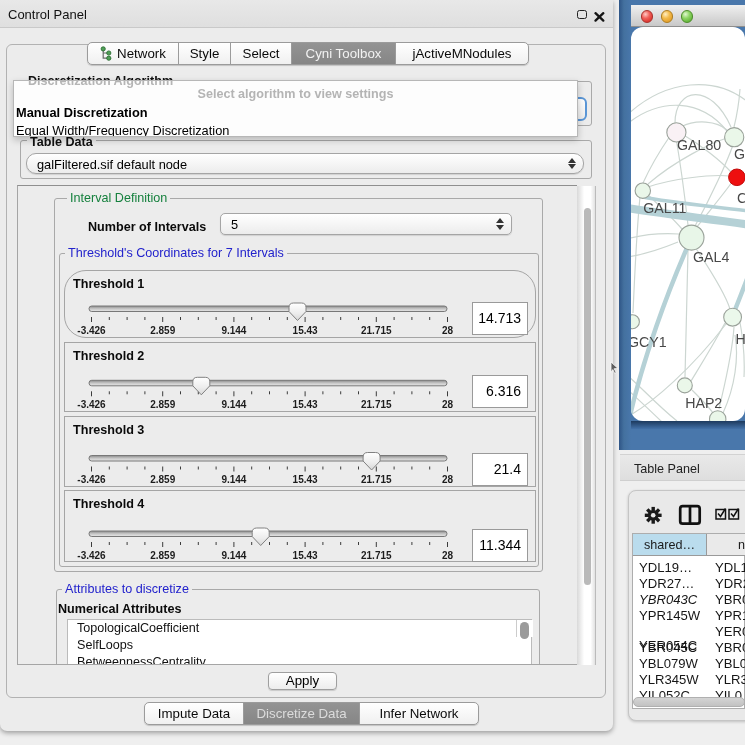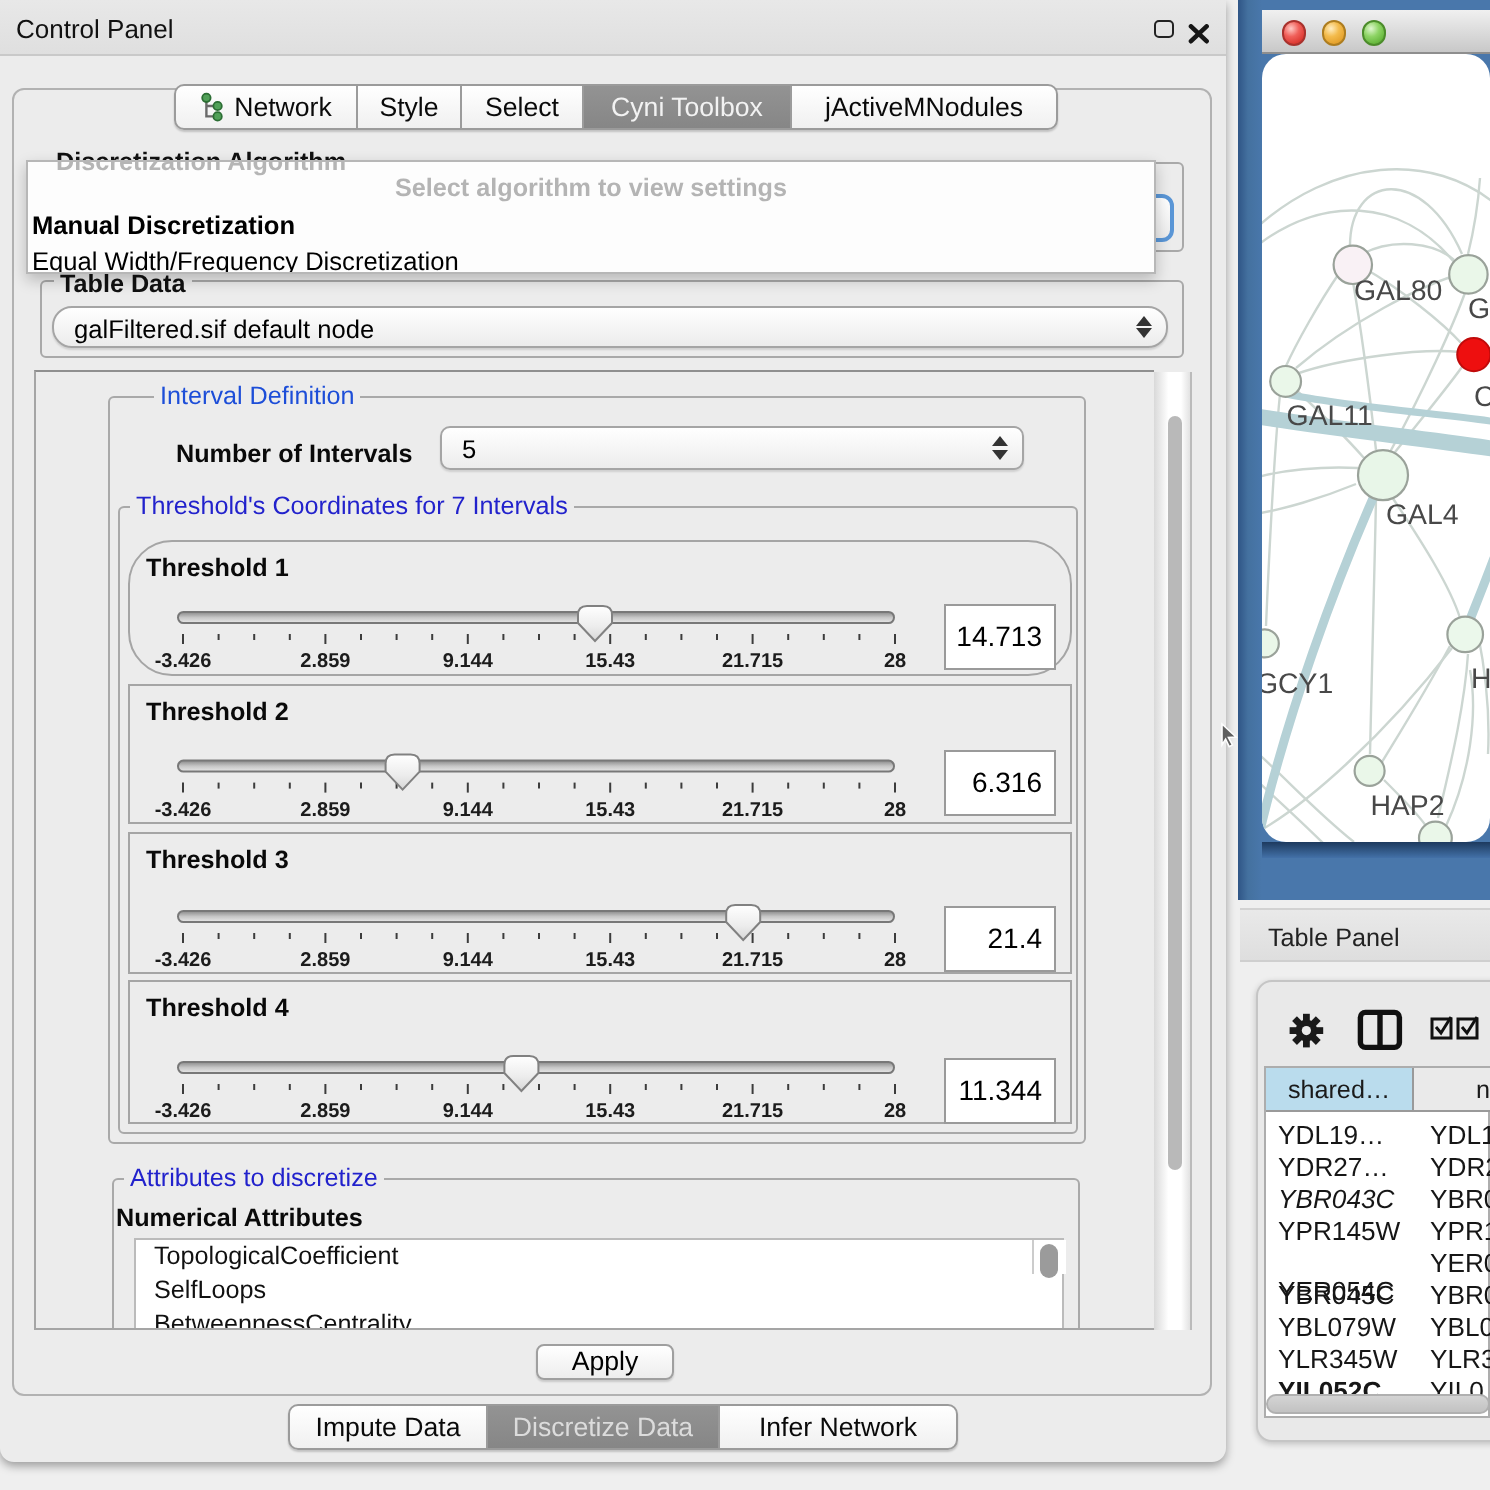--- a/index.html
+++ b/index.html
@@ -145,21 +145,21 @@
     </div>
     <div class="combo" style="left:26px; top:153px; width:558px; height:21px;border-radius:10px;">
       <div class="ctext">galFiltered.sif default node</div>
       <div class="arr up"></div>
         <div class="arr dn"></div>
     </div>
 
     <div id="viewport">
 
       <div class="group" style="left:36px; top:12px; width:489px; height:374px;">
-        <div class="gtitle" style="left:22px; color:#1d4ed8;">Interval Definition</div>
+        <div class="gtitle" style="left:12px; color:#15803d;">Interval Definition</div>
       </div>
       <div style="position:absolute; left:70px; top:34px; font-size:12.6px; font-weight:bold; color:#0a0a0a;">Number of Intervals</div>
       <div class="combo" style="left:202px; top:27px; width:292px; height:22px;">
         <div class="ctext">5</div>
         <div class="arr up"></div>
           <div class="arr dn"></div>
       </div>
 
       <div class="group" style="left:41px; top:67px; width:480px; height:314px;">
         <div class="gtitle" style="left:5px; color:#2222cc;">Threshold's Coordinates for 7 Intervals</div>
@@ -524,18 +524,18 @@
 <div class="trow" style="left:639px; top:607.5px;">YPR145W</div>
 <div class="trow" style="left:715px; top:607.5px;">YPR1</div>
 <div class="trow" style="left:639px; top:638px;">YER054C</div>
 <div class="trow" style="left:715px; top:623.5px;">YER0</div>
 <div class="trow" style="left:639px; top:639.5px;">YBR045C</div>
 <div class="trow" style="left:715px; top:639.5px;">YBR0</div>
 <div class="trow" style="left:639px; top:655.5px;">YBL079W</div>
 <div class="trow" style="left:715px; top:655.5px;">YBL0</div>
 <div class="trow" style="left:639px; top:671.5px;">YLR345W</div>
 <div class="trow" style="left:715px; top:671.5px;">YLR3</div>
-<div class="trow" style="left:639px; top:687.5px;font-weight:bold;">YIL052C</div>
+<div class="trow" style="left:639px; top:687.5px;">YIL052C</div>
 <div class="trow" style="left:715px; top:687.5px;">YIL0</div>
   <div id="hscroll">
       <div id="hthumb"></div>
     </div>
 </div>
 
 </body></html>

